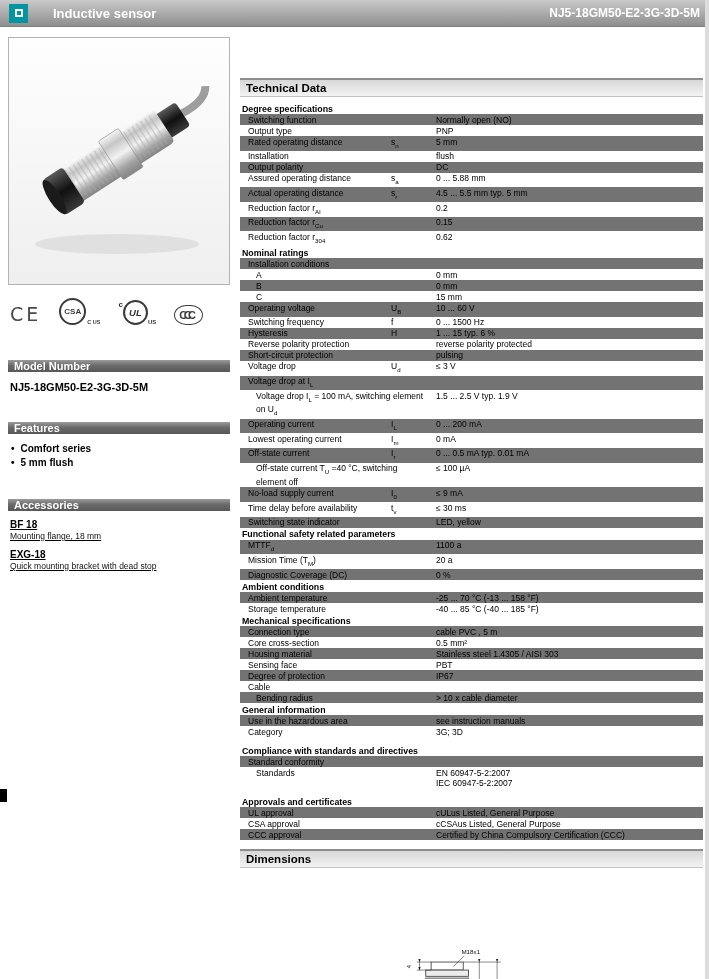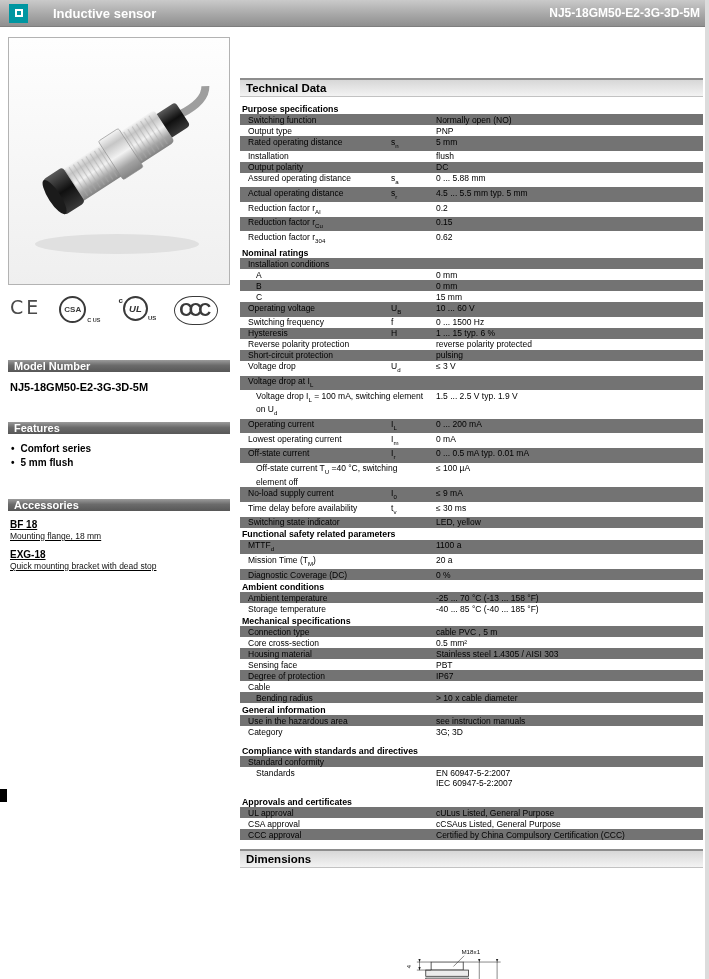--- a/index.html
+++ b/index.html
@@ -15,31 +15,31 @@
   .h-title { font-weight:bold; font-size:13px; color:#fff; }
   .h-model { margin-left:auto; font-weight:bold; font-size:12px; color:#fff; }
 
   
   .content { display:flex; gap:10px; padding:10px 6px 0 8px; }
   .left { width:222px; flex:none; }
   .right { flex:1; min-width:0; }
 
   
   .photo-box { height:248px; border:1px solid #b3b3b3; background:linear-gradient(180deg,#fefefe,#efefef); overflow:hidden; }
-  .certs { display:flex; align-items:flex-start; gap:18px; padding:11px 2px 6px 2px; height:46px; }
+  .certs { display:flex; align-items:flex-end; gap:18px; padding:11px 2px 6px 2px; height:46px; }
   .ce { font-size:19px; color:#4a4a4a; letter-spacing:3px; font-family:"DejaVu Sans",sans-serif; }
   .csa { display:inline-flex; align-items:flex-end; }
   .csa-circle { width:27px; height:27px; border:2px solid #3a3a3a; border-radius:50%; display:flex; align-items:center; justify-content:center; font-weight:bold; font-size:8px; color:#3a3a3a; }
   .csa-cus { font-size:5.5px; font-weight:bold; color:#3a3a3a; margin-left:1px; }
   .ul { display:inline-flex; }
   .ul-c { font-size:8px; font-weight:bold; align-self:flex-start; color:#333; }
   .ul-circle { width:25px; height:25px; border:2px solid #3a3a3a; border-radius:50%; display:flex; align-items:center; justify-content:center; }
   .ul-txt { font-weight:bold; font-style:italic; font-size:9.5px; color:#333; }
   .ul-us { font-size:6px; font-weight:bold; align-self:flex-end; color:#333; }
-  .ccc { font-weight:bold; font-size:18px; letter-spacing:-3.5px; color:#3a3a3a; border:1.5px solid #3a3a3a;
+  .ccc { font-weight:bold; font-size:11px; letter-spacing:-3.5px; color:#3a3a3a; border:1.5px solid #3a3a3a;
          border-radius:50% / 58%; padding:3px 9px 3px 4px; }
 
   .side-bar { background:linear-gradient(180deg,#9b9b9b 0%,#6b6b6b 45%,#575757 100%);
               color:#fff; font-weight:bold; font-size:11px; padding:0 6px; margin-top:29px; }
   .model-no { font-weight:bold; font-size:11px; padding:9px 2px 0 2px; }
   .features { list-style:none; padding:8px 0 0 3px; }
   .features li { font-size:10px; font-weight:bold; display:flex; gap:6px; line-height:14px; }
   .acc-item { padding:8px 2px 0 2px;text-decoration:underline; }
   .acc-name { font-weight:bold; font-size:10px; line-height:12px; }
   .acc-desc { font-size:8.5px; line-height:10px; color:#111; }
@@ -160,21 +160,21 @@
             <div class="acc-name">EXG-18</div>
             <div class="acc-desc">Quick mounting bracket with dead stop</div>
           </div>
         </div>
     </div>
 
     <div class="right">
       <div class="tbar">Technical Data</div>
       <div class="trows">
           <div class="trow section">
-            <div class="c-label sec">Purpose specifications</div>
+            <div class="c-label sec">Degree specifications</div>
           </div>
           <div class="trow shaded">
             <div class="c-label full">Switching function</div>
             <div class="c-val">Normally open (NO)</div>
           </div>
           <div class="trow">
             <div class="c-label full">Output type</div>
             <div class="c-val">PNP</div>
           </div>
           <div class="trow shaded">

